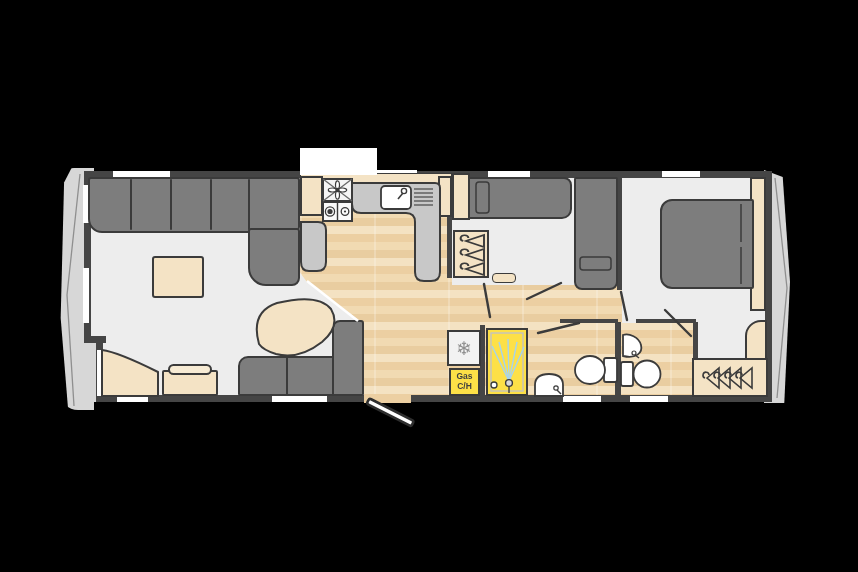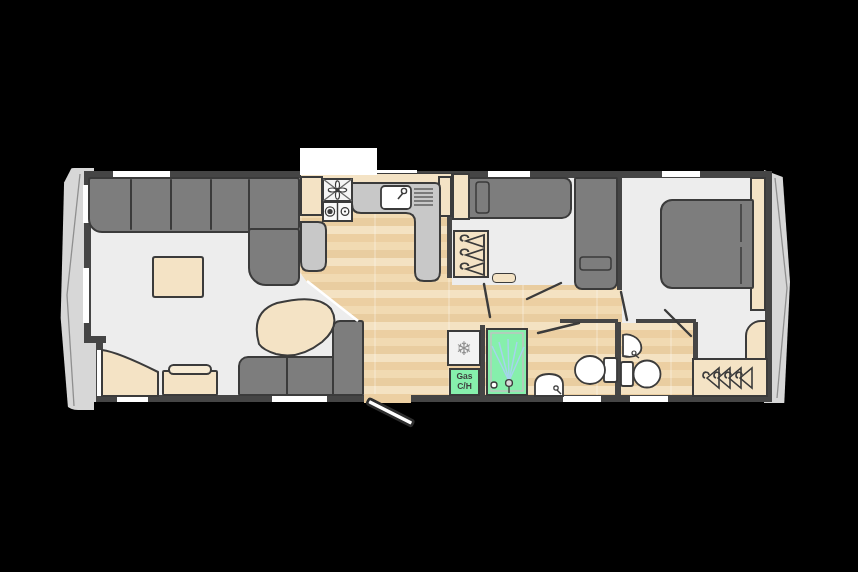--- a/index.html
+++ b/index.html
@@ -2,21 +2,21 @@
 <html><head>
 <meta charset="utf-8">
 <style>
   html,body{margin:0;padding:0;background:#000;}
   #stage{position:relative;width:858px;height:572px;background:#000;overflow:hidden;
          font-family:"Liberation Sans", sans-serif;}
   .abs{position:absolute;box-sizing:border-box;}
   .wall{background:#454545;}
   .beige{background:#f4e3c5;border:2px solid #3b3b3b;}
   .gray-furn{background:#7d7d7d;border:2px solid #3b3b3b;}
-  .white-box{background:#86efac;border:2px solid #3b3b3b;}
+  .white-box{background:#fde047;border:2px solid #3b3b3b;}
   .window{background:#fff;}
   .wood{background:
     repeating-linear-gradient(90deg, rgba(255,255,255,.22) 0 2px, rgba(255,255,255,0) 2px 74px),
     repeating-linear-gradient(180deg,#f1dab2 0 8px,#e9cda0 8px 16px,#f4e2c2 16px 24px,#eccfa2 24px 32px);}
   .floor{background:#ededed;}
   .hull{background:#d7d7d7;border:2px solid #3b3b3b;}
   #gasbox{font-size:8.5px;line-height:1.15;color:#3f3f3f;text-align:center;
           display:flex;flex-direction:column;justify-content:center;font-weight:bold;}
   #fridge{display:flex;align-items:center;justify-content:center;color:#8f8f8f;font-size:19px;}
 </style>

